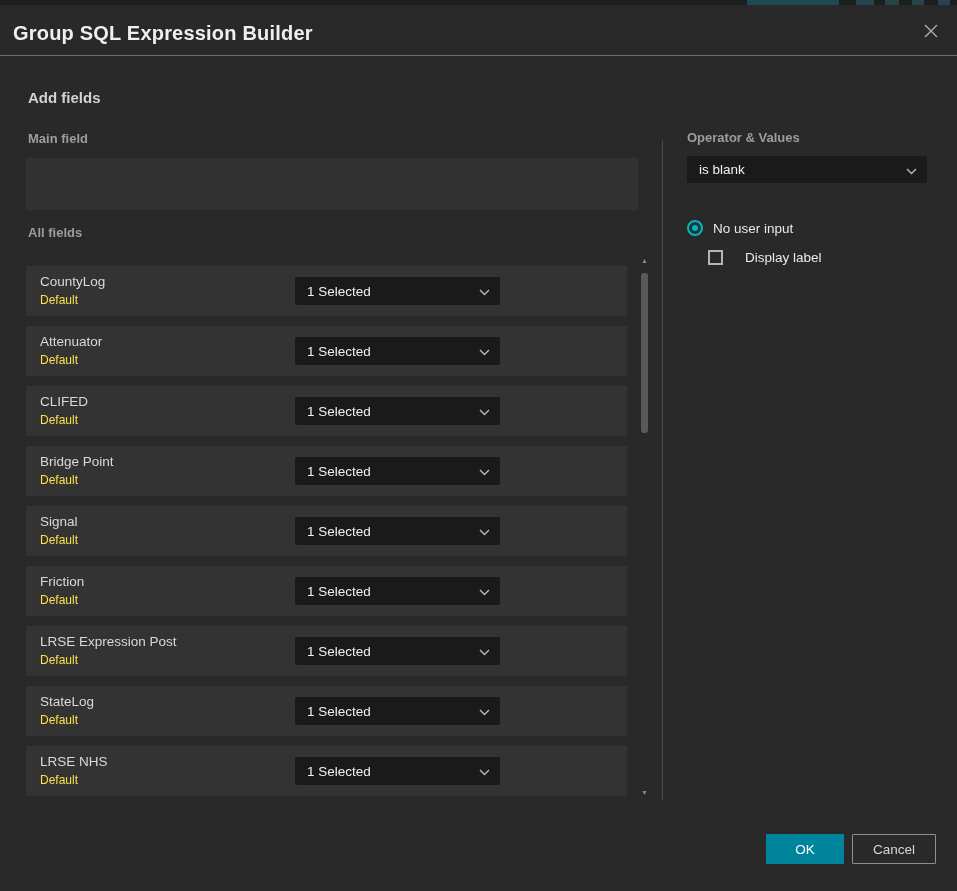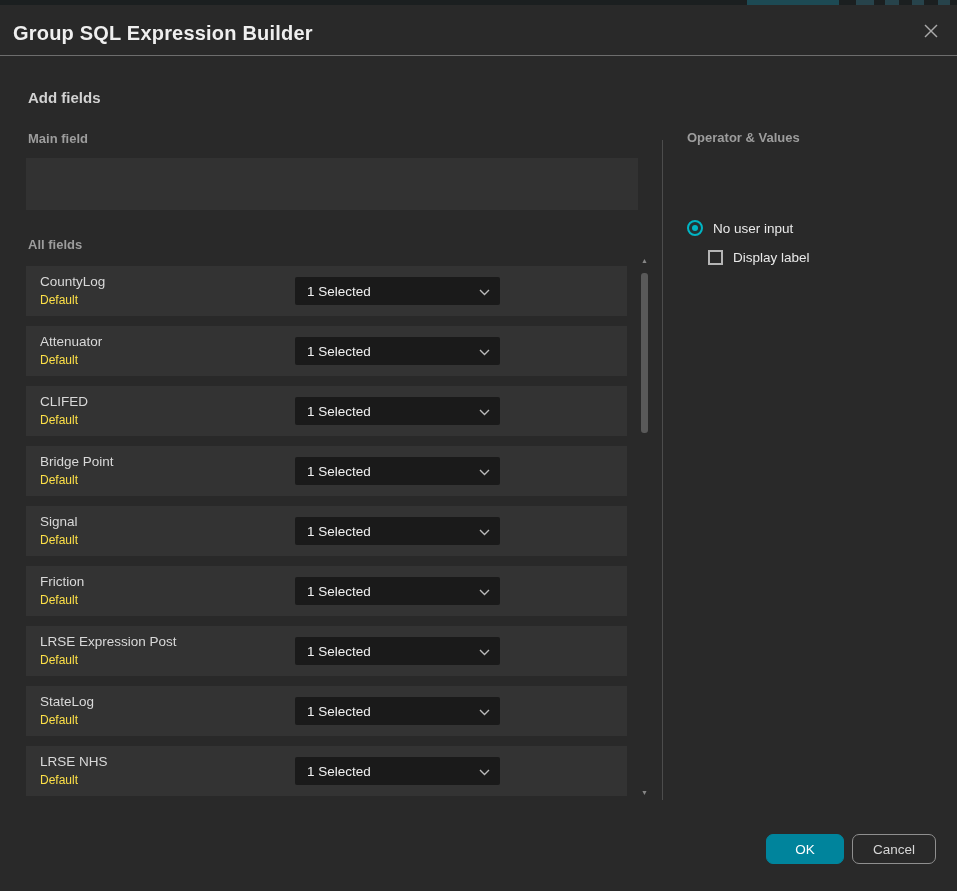--- a/index.html
+++ b/index.html
@@ -59,26 +59,26 @@
 
   
   .radio-row { position:absolute; left:687px; top:215px; display:flex; align-items:flex-end; cursor:pointer; }
   .radio {
     width:16px; height:16px; border-radius:50%;
     border:2px solid #00b5c4; background:#233234; position:relative; flex:0 0 auto;
   }
   .radio::after { content:""; position:absolute; inset:3px; border-radius:50%; background:#00b5c4; }
   .radio-row .opt-label { margin-left:10px; font-size:13.5px; color:#e9e9e9; }
 
-  .check-row { position:absolute; left:708px; top:245px; display:flex; align-items:flex-start; cursor:pointer; }
+  .check-row { position:absolute; left:708px; top:245px; display:flex; align-items:flex-start; cursor:pointer;gap:12px; }
   .checkbox { width:15px; height:15px; border:2px solid #b5b5b5; background:transparent; flex:0 0 auto; }
   .check-row .opt-label { margin-left:10px; font-size:13.5px; color:#e9e9e9; }
 
   
-  .btn { position:absolute; top:829px; height:30px; font-size:13.5px; border-radius:7px;
+  .btn { position:absolute; top:829px; height:30px; font-size:13.5px; border-radius:1px;
     display:flex; align-items:center; justify-content:center; cursor:pointer; }
   .btn-ok { left:766px; width:78px; background:#00849c; color:#ffffff; border:1px solid #00849c; }
   .btn-cancel { left:852px; width:84px; background:transparent; color:#d6d6d6; border:1px solid #8f8f8f; }
 </style>
 </head>
 <body>
 
 <div class="top-strip">
   <div class="frag" style="left:747px;width:92px;background:#1d4a54;"></div>
   <div class="frag" style="left:856px;width:18px;background:#27434b;"></div>
@@ -98,21 +98,21 @@
       </svg>
     </div>
   </div>
 
   <div class="section-h" style="left:28px; top:84px;">Add fields</div>
   <div class="group-label" style="left:28px; top:126px;">Main field</div>
 
   <div class="main-panel">
   </div>
 
-  <div class="group-label" style="left:28px; top:220px;margin-top:12px;">All fields</div>
+  <div class="group-label" style="left:28px; top:220px;">All fields</div>
 
   <div class="fields-list">
     <div class="field-row">
       <div class="f-name">CountyLog</div>
       <div class="f-sub">Default</div>
       <div class="select">
         <span class="sel-text f-sel">1 Selected</span>
         <span class="chev">
           <svg width="11" height="7" viewBox="0 0 11 7">
               <polyline points="1,1 5.5,5.5 10,1" fill="none" stroke="#b9b9b9" stroke-width="1.4"></polyline>
@@ -229,20 +229,28 @@
   <div class="scrollbar">
     <div class="sb-arrow" style="top:0;">▲</div>
     <div class="sb-thumb"></div>
     <div class="sb-arrow" style="top:532px;">▼</div>
   </div>
 
   <div class="v-divider"></div>
 
   <div class="group-label" style="left:687px; top:125px;">Operator &amp; Values</div>
 
+  <div class="select" style="left:687px; top:151px; width:240px; height:27px;">
+    <span class="sel-text">is blank</span>
+    <span class="chev">
+      <svg width="11" height="7" viewBox="0 0 11 7">
+          <polyline points="1,1 5.5,5.5 10,1" fill="none" stroke="#b9b9b9" stroke-width="1.4"></polyline>
+        </svg>
+    </span>
+  </div>
 
   <div class="radio-row">
     <span class="radio"></span>
     <span class="opt-label">No user input</span>
   </div>
 
   <div class="check-row">
     <span class="checkbox"></span>
     <span class="opt-label">Display label</span>
   </div>

